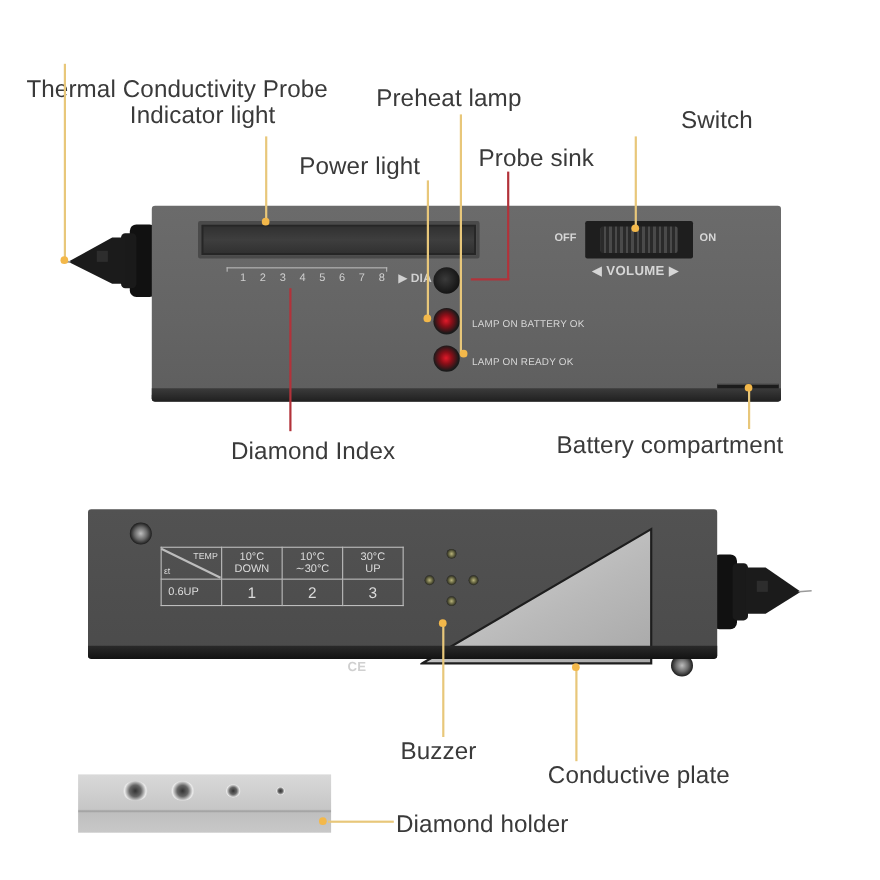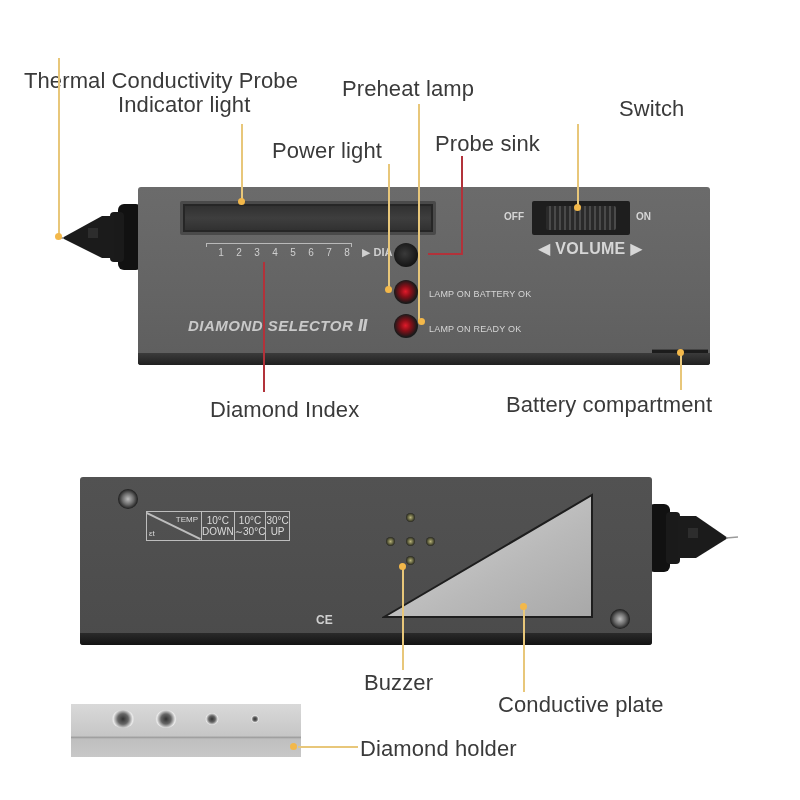--- a/index.html
+++ b/index.html
@@ -33,28 +33,28 @@
   .scale-nums span { width: 18px; text-align: center; font-size: 10px; color: #cfcfcf; }
   .dia-mark { position: absolute; left: 224px; top: 59px; font-size: 11px; color: #d0d0d0; font-weight: bold; }
   .lamp { position: absolute; width: 24px; height: 24px; border-radius: 50%; background: radial-gradient(circle at 45% 45%, #3a3a3a 0%, #151515 70%); }
   .lamp.red { background: radial-gradient(circle at 48% 48%, #e11a2a 0%, #8a0f18 30%, #1a1a1a 65%); }
   .lamp-text { position: absolute; font-size: 9px; color: #d6d6d6; letter-spacing: 0.2px; }
   .brand { position: absolute; left: 50px; top: 130px; font-size: 15px; font-weight: bold; font-style: italic; color: #c9c9c9; letter-spacing: 0.5px; }
   .switch-box { position: absolute; left: 394px; top: 14px; width: 98px; height: 34px; background: #1e1e1e; border-radius: 2px; }
   .switch-wheel { position: absolute; left: 14px; top: 5px; width: 70px; height: 24px;
     background: repeating-linear-gradient(90deg, #2a2a2a 0 3px, #4a4a4a 3px 5px); border-radius: 2px; }
   .sw-label { position: absolute; font-size: 10px; color: #d6d6d6; font-weight: bold; }
-  .vol-label { position: absolute; left: 400px; top: 52px; font-size: 16px; color: #d6d6d6; font-weight: bold; letter-spacing: 0.3px; }
+  .vol-label { position: absolute; left: 400px; top: 52px; font-size: 12px; color: #d6d6d6; font-weight: bold; letter-spacing: 0.3px; }
   .batt-door { position: absolute; right: 2px; bottom: 2px; width: 56px; height: 14px; background: #1c1c1c; border-top: 1px solid #444; }
 
   .probe-top { position: absolute; left: 56px; top: 202px; width: 86px; height: 70px; }
 
   
   .device-bot {
-    position: absolute; left: 80px; top: 477px; width: 572px; height: 168px;
+    position: absolute; left: 80px; top: 463px; width: 572px; height: 136px;
     background: linear-gradient(180deg, #525252 0%, #4b4b4b 100%);
     border-radius: 3px;
   }
   .device-bot .bottom-rail {
     position: absolute; left: 0; right: 0; bottom: 0; height: 12px;
     background: linear-gradient(180deg, #2a2a2a, #131313); border-radius: 0 0 3px 3px;
   }
   .screw { position: absolute; width: 20px; height: 20px; border-radius: 50%; background: radial-gradient(circle, #bdbdbd 0%, #6a6a6a 40%, #1e1e1e 70%); }
   .chart-table { position: absolute; left: 66px; top: 34px; border-collapse: collapse; }
   .chart-table td { border: 1.5px solid #bdbdbd; color: #dcdcdc; font-size: 11px; text-align: center; vertical-align: middle; }
@@ -114,21 +114,20 @@
     <span>8</span>
   </div>
   <div class="dia-mark">▶ DIA</div>
 
   <div class="lamp" style="left:256px;top:56px;"></div>
   <div class="lamp red" style="left:256px;top:93px;"></div>
   <div class="lamp-text" style="left:291px;top:102px;">LAMP ON BATTERY OK</div>
   <div class="lamp red" style="left:256px;top:127px;"></div>
   <div class="lamp-text" style="left:291px;top:137px;">LAMP ON READY OK</div>
 
-  <div class="brand">DIAMOND SELECTOR Ⅱ</div>
 
   <div class="sw-label" style="left:366px;top:24px;text-align:center;">OFF</div>
   <div class="switch-box">
     <div class="switch-wheel"></div>
   </div>
   <div class="sw-label" style="left:498px;top:24px;">ON</div>
   <div class="vol-label">◀ VOLUME ▶</div>
 
   <div class="batt-door"></div>
   <div class="bottom-rail"></div>
@@ -179,20 +178,26 @@
           <span class="e">εt</span>
         </div>
       </td>
       <td class="hdr" style="white-space:pre;">10°C
 DOWN</td>
       <td class="hdr" style="white-space:pre;">10°C
 ∼30°C</td>
       <td class="hdr" style="white-space:pre;">30°C
 UP</td>
     </tr>
+    <tr>
+      <td class="rowh" style="height:24px;">0.6UP</td>
+      <td class="num">1</td>
+      <td class="num">2</td>
+      <td class="num">3</td>
+    </tr>
   </tbody>
     </table>
   <div class="ce">CE</div>
 
   <div class="hole" style="left:326px;top:36px;"></div>
   <div class="hole" style="left:306px;top:60px;"></div>
   <div class="hole" style="left:326px;top:60px;"></div>
   <div class="hole" style="left:346px;top:60px;"></div>
   <div class="hole" style="left:326px;top:79px;"></div>
 

